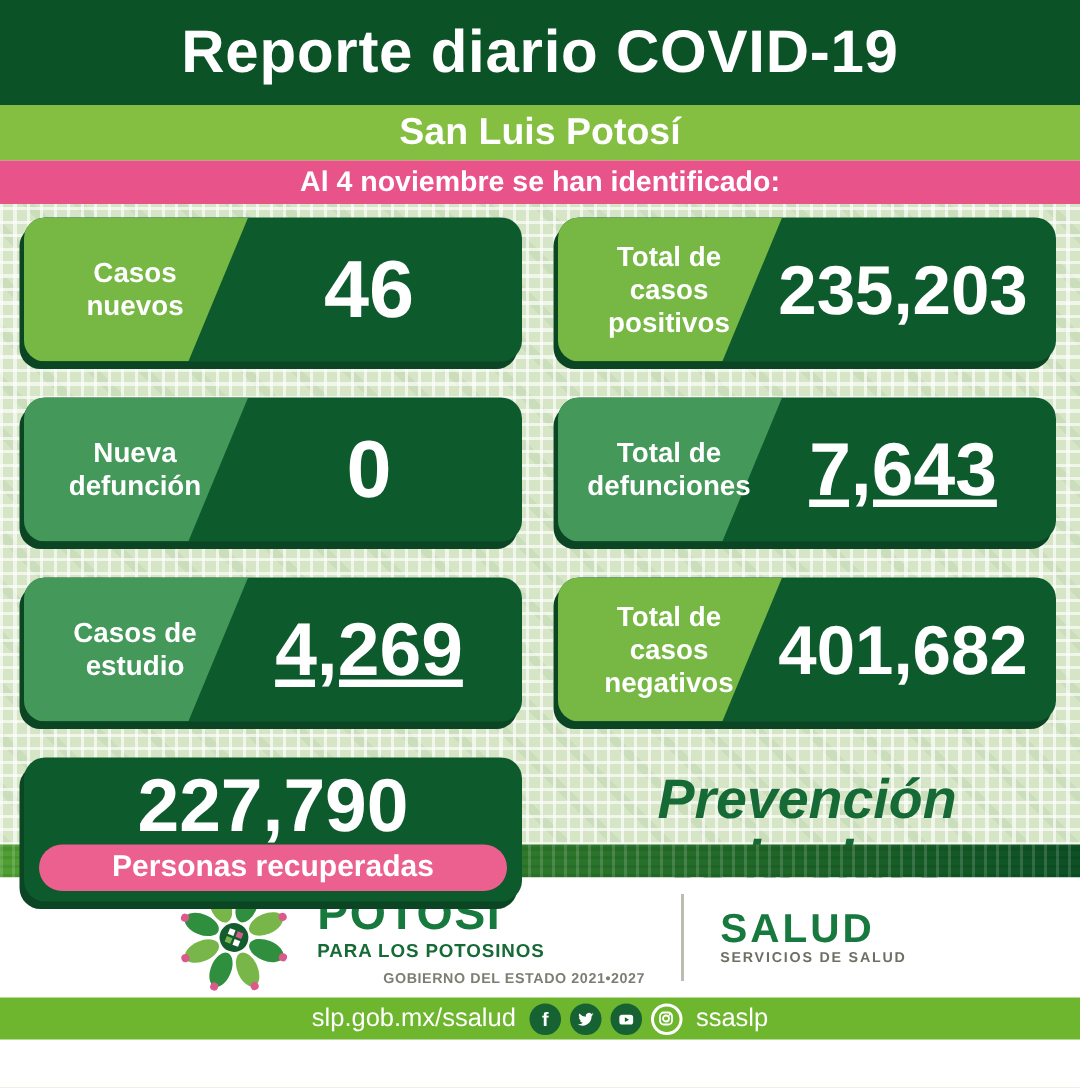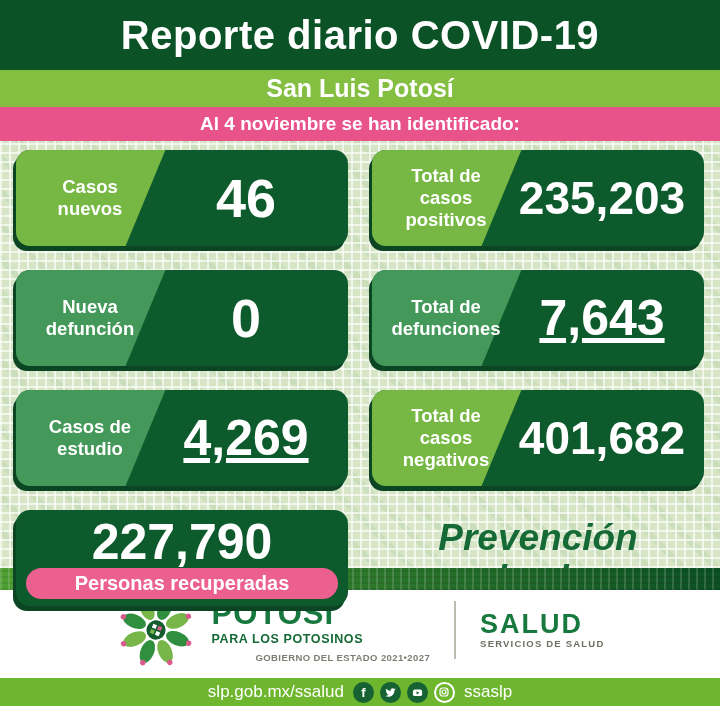--- a/index.html
+++ b/index.html
@@ -9,21 +9,21 @@
     background:#ffffff;
     overflow:hidden;
   }
   .poster{width:720px;height:725px;display:flex;flex-direction:column;}
 
   
   .header{height:70px;background:#0b5226;display:flex;align-items:center;justify-content:center;}
   .header h1{margin:0;color:#fff;font-size:40px;font-weight:bold;letter-spacing:.5px;}
   .subbar{height:37px;background:#84bf41;display:flex;align-items:center;justify-content:center;}
   .subbar .loc{color:#fff;font-size:25px;font-weight:bold;}
-  .pinkbar{height:34px;background:#e8538a;display:flex;align-items:center;justify-content:center;}
+  .pinkbar{height:29px;background:#e8538a;display:flex;align-items:center;justify-content:center;}
   .pinkbar .date{color:#fff;font-size:19px;font-weight:bold;}
 
   
   .main{
     height:427px;
     background-color:#d6e5c6;
     background-image:
       repeating-linear-gradient(90deg, rgba(255,255,255,.65) 0 2px, rgba(255,255,255,0) 2px 9px),
       repeating-linear-gradient(0deg, rgba(255,255,255,.65) 0 2px, rgba(255,255,255,0) 2px 9px),
       repeating-linear-gradient(45deg, rgba(140,180,120,.15) 0 6px, transparent 6px 24px);
@@ -102,21 +102,21 @@
   .government{color:#7a7f72;font-size:9.5px;font-weight:bold;letter-spacing:.4px;margin-top:6px;padding-left:44px;}
   .divider{width:2px;height:58px;background:#b9bdb2;margin:0 8px;}
   .org-block{text-align:left;}
   .org{color:#17793e;font-size:27px;font-weight:bold;letter-spacing:2px;line-height:1;}
   .org-sub{color:#6d6f63;font-size:9.5px;font-weight:bold;letter-spacing:1.2px;}
 
   
   .bottombar{
     height:28px;background:#6db62d;
     display:flex;align-items:center;justify-content:center;gap:9px;
-    color:#fff;font-size:17px;margin-top:8px;
+    color:#fff;font-size:17px;
   }
   .social{display:flex;gap:6px;align-items:center;}
   .icircle{
     width:21px;height:21px;border-radius:50%;
     background:#176233;color:#fff;
     display:flex;align-items:center;justify-content:center;
     font-weight:bold;font-size:13px;box-sizing:border-box;
   }
   .icircle svg{width:13px;height:13px;display:block;}
   .icircle.outline{background:transparent;border:2px solid #fff;}

